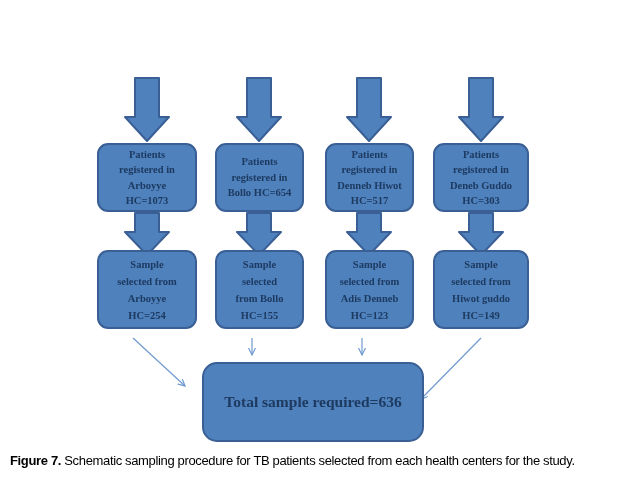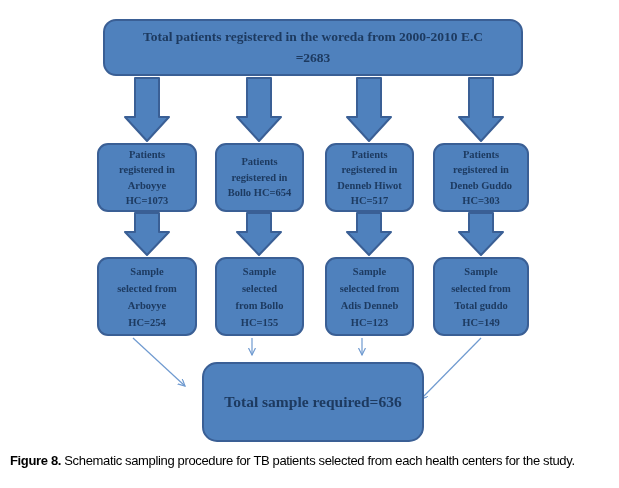--- a/index.html
+++ b/index.html
@@ -13,21 +13,21 @@
     border:2px solid var(--box-border,#3a5f95);
     border-radius:11px;
     color:var(--box-text,#1d3a60);
     font-weight:bold;text-align:center;
     display:flex;flex-direction:column;align-items:center;justify-content:center;
   }
   .fc-box .ln{white-space:nowrap;}
   #topBox{left:103px;top:19px;width:420px;height:57px;font-size:13.5px;justify-content:space-evenly;padding:3px 6px;border-radius:13px;}
   .midBox{top:143px;height:69px;font-size:10.5px;}
   .midBox .ln{line-height:15.5px;}
-  .samBox{top:257px;height:79px;font-size:10.5px;}
+  .samBox{top:250px;height:79px;font-size:10.5px;}
   .samBox .ln{line-height:17px;}
   #botBox{left:190px;top:362px;width:222px;height:80px;font-size:15.5px;border-radius:15px;margin-left:12px;}
   .col1{left:97px;width:100px;}
   .col2{left:215px;width:89px;}
   .col3{left:325px;width:89px;}
   .col4{left:433px;width:96px;}
   .blockArrow{position:absolute;width:48px;height:66px;}
   .blockArrow.r1{top:77px;}
   .blockArrow.r2{top:212px;height:45px;}
   .blockArrow polygon{
@@ -43,24 +43,20 @@
     font-family:"Liberation Sans", sans-serif;
     font-size:13px;letter-spacing:-0.35px;color:#000;white-space:nowrap;
   }
   #caption .cap-prefix{font-weight:bold;}
 </style>
 </head>
 <body>
 
 <div id="canvas">
 
-  <div id="topBox" class="fc-box">
-    <div class="ln">Total patients registered in the woreda from 2000-2010 E.C</div>
-    <div class="ln">=2683</div>
-  </div>
 
   <svg class="blockArrow r1 a1" viewBox="0 0 48 66">
       <polygon points="12,1 36,1 36,40 46,40 24,64 2,40 12,40"></polygon>
     </svg>
   <svg class="blockArrow r1 a2" viewBox="0 0 48 66">
       <polygon points="12,1 36,1 36,40 46,40 24,64 2,40 12,40"></polygon>
     </svg>
   <svg class="blockArrow r1 a3" viewBox="0 0 48 66">
       <polygon points="12,1 36,1 36,40 46,40 24,64 2,40 12,40"></polygon>
     </svg>
@@ -119,35 +115,35 @@
   </div>
   <div class="fc-box samBox col3">
     <div class="ln">Sample</div>
     <div class="ln">selected from</div>
     <div class="ln">Adis Denneb</div>
     <div class="ln">HC=123</div>
   </div>
   <div class="fc-box samBox col4">
     <div class="ln">Sample</div>
     <div class="ln">selected from</div>
-    <div class="ln">Total guddo</div>
+    <div class="ln">Hiwot guddo</div>
     <div class="ln">HC=149</div>
   </div>
 
   <svg id="thinArrows" viewBox="0 0 619 488">
     <defs>
       <marker id="vHead" markerWidth="10" markerHeight="10" refX="7" refY="3.5" orient="auto" markerUnits="userSpaceOnUse">
         <path d="M0,0 L7,3.5 L0,7" fill="none" stroke="#6f9ad0" stroke-width="1.2"></path>
       </marker>
     </defs>
     <line class="thinline" x1="133" y1="338" x2="185" y2="386" marker-end="url(#vHead)"></line>
     <line class="thinline" x1="252" y1="338" x2="252" y2="355" marker-end="url(#vHead)"></line>
     <line class="thinline" x1="362" y1="338" x2="362" y2="355" marker-end="url(#vHead)"></line>
     <line class="thinline" x1="481" y1="338" x2="421" y2="399" marker-end="url(#vHead)"></line>
   </svg>
 
   <div id="botBox" class="fc-box">
     <div class="ln">Total sample required=636</div>
   </div>
 
-  <div id="caption"><span class="cap-prefix">Figure 8.</span><span> Schematic sampling procedure for TB patients selected from each health centers for the study.</span></div>
+  <div id="caption"><span class="cap-prefix">Figure 7.</span><span> Schematic sampling procedure for TB patients selected from each health centers for the study.</span></div>
 
 </div>
 
 </body></html>

